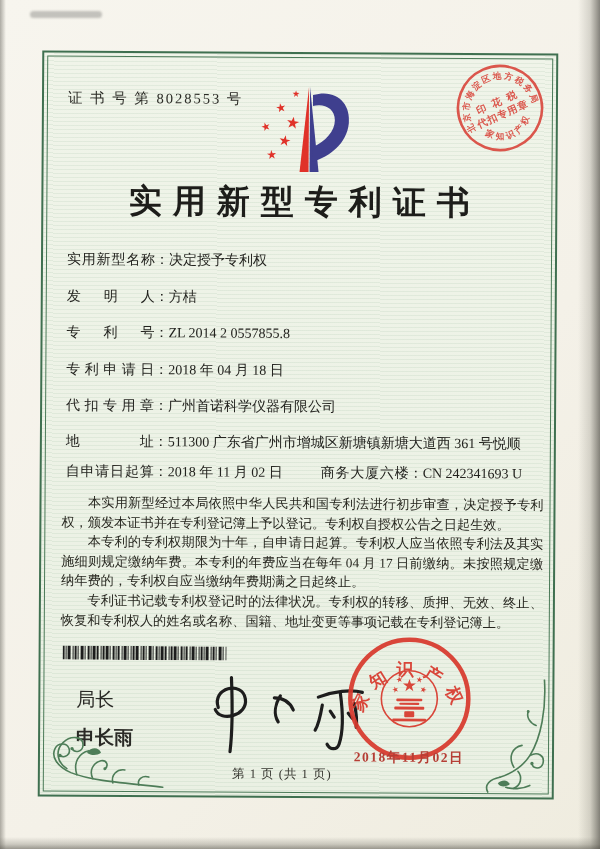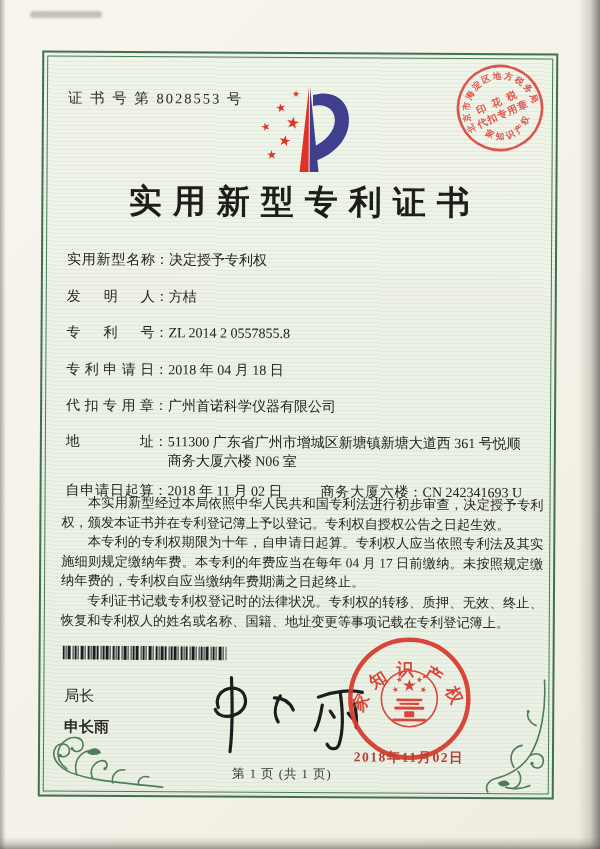--- a/index.html
+++ b/index.html
@@ -46,22 +46,22 @@
   .addr-val{display:inline-block;width:370px;}
   .frow.grant{display:flex;}
   .grant2{margin-left:38px;white-space:nowrap;}
 
   .paras{position:absolute;left:20px;top:440px;width:482px;
     font-size:13.2px;line-height:19.6px;text-align:justify;color:#26261f;}
   .paras p{margin:0;text-indent:2em;}
 
   .barcode{position:absolute;left:22px;top:593px;width:164px;height:14px;}
 
-  .director{position:absolute;left:24px;top:634px;
-    font-family:Liberation Serif, serif;font-size:15px;color:#2a2a26;}
+  .director{position:absolute;left:36px;top:634px;
+    font-family:Liberation Serif, serif;font-size:19px;color:#2a2a26;}
   .director .t{margin-bottom:12px;}
   .director .n{font-weight:600;}
 
   .signature{position:absolute;left:150px;top:616px;width:185px;height:86px;}
 
   .seal{position:absolute;left:297px;top:578px;width:144px;height:144px;opacity:.93;}
   .taxstamp{position:absolute;left:450px;top:58px;width:100px;height:100px;
     transform:rotate(-24deg);opacity:.9;}
 
   .orn-bl{position:absolute;left:3px;bottom:2px;width:122px;height:70px;}
@@ -108,21 +108,21 @@
       <div class="frow">
         <span class="flabel">专利号</span><span class="fcolon">：</span><span class="fvalue">ZL 2014 2 0557855.8</span>
       </div>
       <div class="frow">
         <span class="flabel">专利申请日</span><span class="fcolon">：</span><span class="fvalue">2018 年 04 月 18 日</span>
       </div>
       <div class="frow">
         <span class="flabel">代扣专用章</span><span class="fcolon">：</span><span class="fvalue">广州首诺科学仪器有限公司</span>
       </div>
       <div class="frow addr">
-        <span class="flabel">地址</span><span class="fcolon">：</span><span class="fvalue addr-val"><span>511300 广东省广州市增城区新塘镇新塘大道西 361 号悦顺</span><br><span>商务大厦六楼 N06 室</span></span>
+        <span class="flabel">地址</span><span class="fcolon">：</span><span class="fvalue addr-val"><span>511300 广东省广州市增城区新塘镇新塘大道西 361 号悦顺</span><br></span>
       </div>
       <div class="frow grant">
         <span><span class="flabel">自申请日起算</span><span class="fcolon">：</span><span class="fvalue">2018 年 11 月 02 日</span></span>
         <span class="grant2"><span class="flabel">商务大厦六楼</span><span class="fcolon">：</span><span class="fvalue">CN 242341693 U</span></span>
       </div>
     </div>
 
     <div class="paras">
       <p>本实用新型经过本局依照中华人民共和国专利法进行初步审查，决定授予专利权，颁发本证书并在专利登记簿上予以登记。专利权自授权公告之日起生效。</p>
       <p>本专利的专利权期限为十年，自申请日起算。专利权人应当依照专利法及其实施细则规定缴纳年费。本专利的年费应当在每年 04 月 17 日前缴纳。未按照规定缴纳年费的，专利权自应当缴纳年费期满之日起终止。</p>

